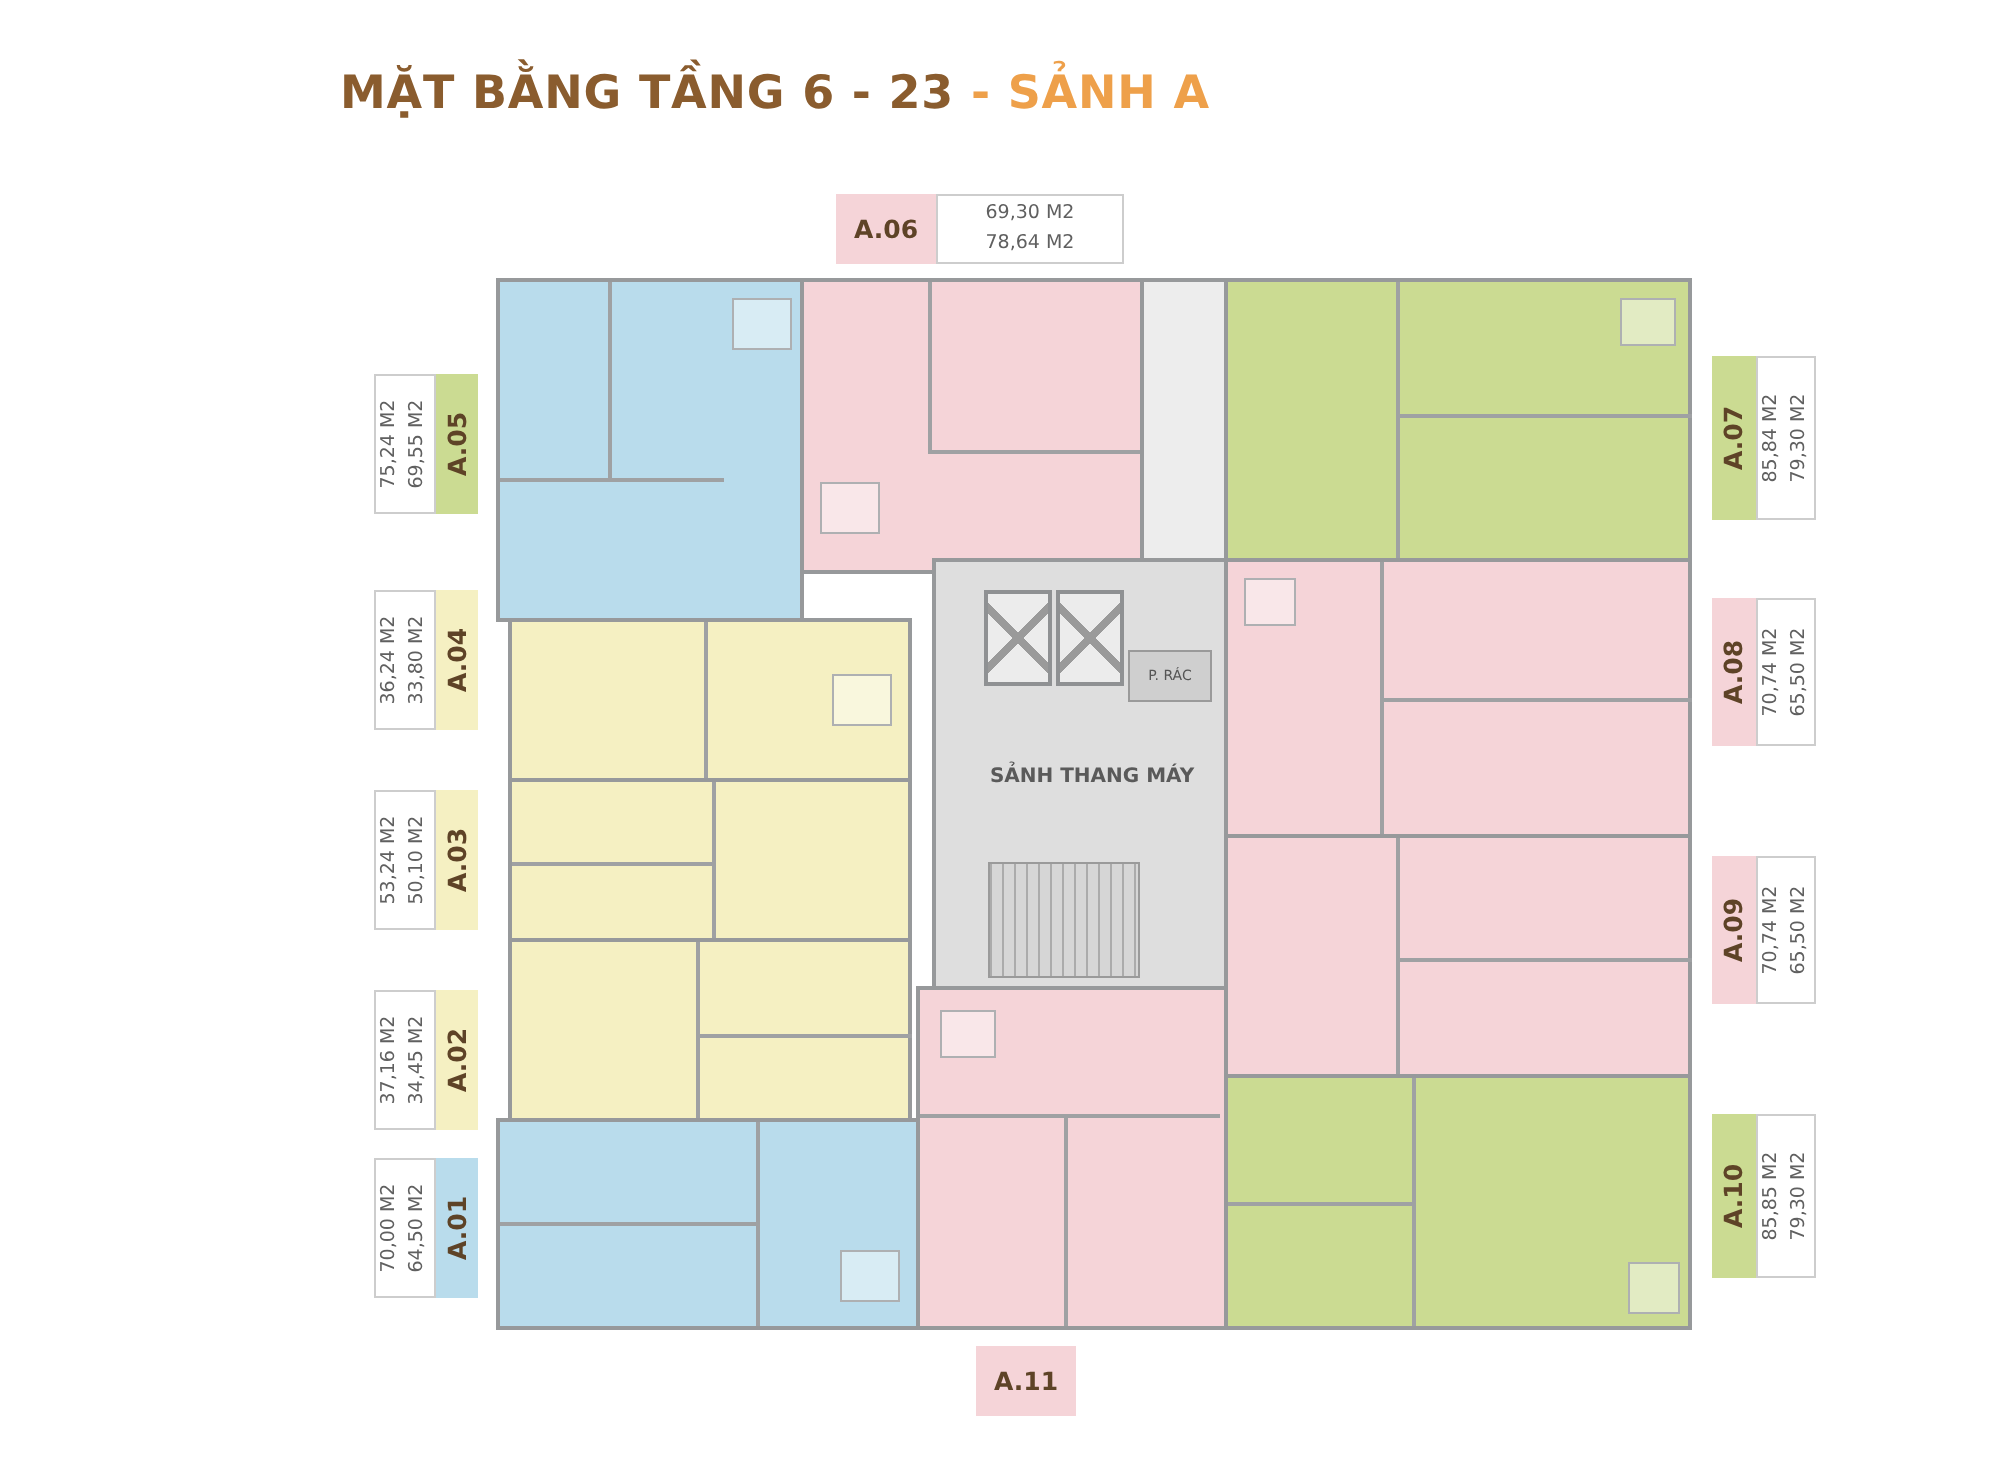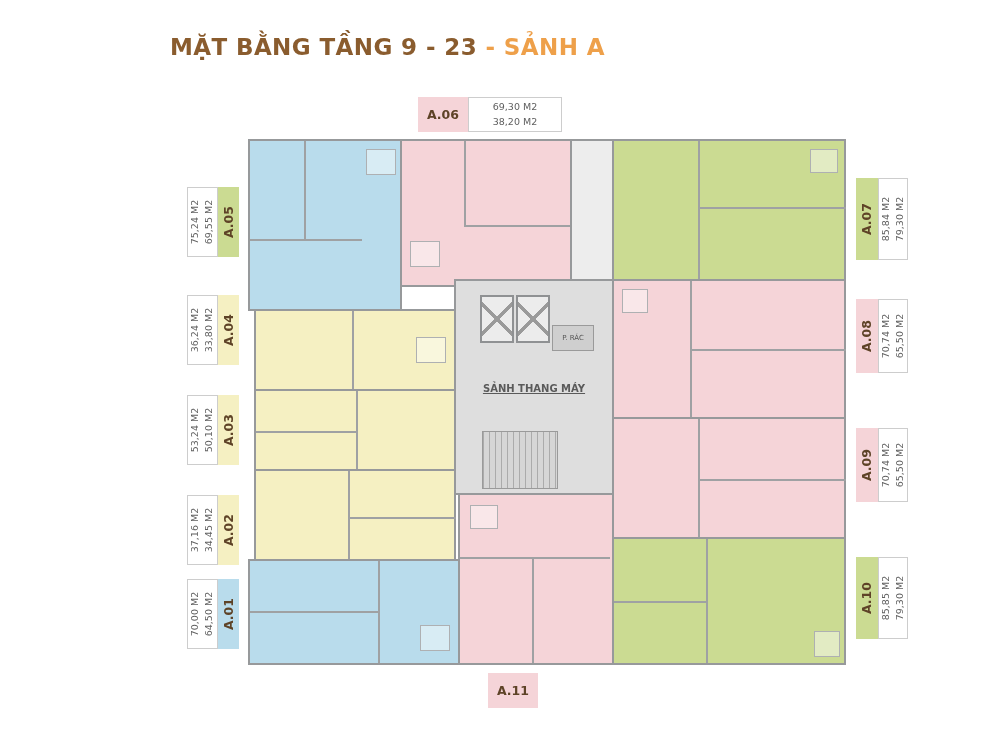--- a/index.html
+++ b/index.html
@@ -13,28 +13,28 @@
   .unit { position:absolute; border:2px solid var(--wall,#97999b); }
   .c-blue   { background:var(--blue,#b9dcec); }
   .c-pink   { background:var(--pink,#f5d4d8); }
   .c-yellow { background:var(--yellow,#f5f0c2); }
   .c-green  { background:var(--green,#cbdb92); }
 
   .iw { position:absolute; background:#9fa1a3; }
   .bx { position:absolute; border:1px solid #aeb0b2; background:rgba(255,255,255,.45); }
 
   .corr { position:absolute; background:#ededed; border:2px solid var(--wall,#97999b); }
-  .core { position:absolute; background:var(--core,#dedede); border:2px solid var(--wall,#97999b); }
+  .core { position:absolute; background:var(--core,#dedede); border:2px solid var(--wall,#97999b);margin-left:12px; }
   .lift { position:absolute; background:#ececec; border:2px solid #8f9193;
           background-image:
             linear-gradient(45deg, transparent 46%, #9a9a9a 46%, #9a9a9a 54%, transparent 54%),
             linear-gradient(-45deg, transparent 46%, #9a9a9a 46%, #9a9a9a 54%, transparent 54%); }
   .trash { position:absolute; background:#cfcfcf; border:1px solid #9a9a9a; font-size:7px; color:#555;
            display:flex; align-items:center; justify-content:center; }
-  .lobby-text { position:absolute; left:0; right:0; top:102px; text-align:center; font-size:10px; font-weight:bold; color:#5a5a5a;text-decoration:underline; }
+  .lobby-text { position:absolute; left:0; right:0; top:102px; text-align:center; font-size:10px; font-weight:bold; color:#5a5a5a; }
   .stairs { position:absolute; border:1px solid #9a9a9a; background:#d6d6d6;
             background-image:repeating-linear-gradient(90deg, #ababab 0 1px, transparent 1px 6px); }
 
   .hlabel { position:absolute; display:flex; }
   .unit-tag { display:flex; align-items:center; justify-content:center; font-weight:bold; font-size:12.5px; color:#5e4327; }
   .t-pink { background:var(--pink,#f5d4d8); }
   .t-green { background:var(--green,#cbdb92); }
   .t-yellow { background:var(--yellow,#f5f0c2); }
   .t-blue { background:var(--blue,#b9dcec); }
   .area-box { background:#fff; border:1px solid #cdcdcd; display:flex; flex-direction:column;
@@ -45,21 +45,21 @@
   .vlabel { position:absolute; }
   .vlabel-inner { position:absolute; left:50%; top:50%; transform:translate(-50%,-50%) rotate(-90deg);
                   display:flex; flex-direction:column; }
   .vlabel-inner .unit-tag { height:24px; width:100%; }
   .vlabel-inner .area-box { flex:1; width:100%; }
 </style>
 </head>
 <body>
 
 <div class="title">
-  <span>MẶT BẰNG TẦNG 9 - 23</span>
+  <span>MẶT BẰNG TẦNG 6 - 23</span>
   <span class="accent">- SẢNH A</span>
 </div>
 
 <div id="plan">
 
   <div class="unit c-blue" style="left:8px;top:6px;width:154px;height:172px;">
     <i class="iw" style="left:54px;top:0;width:2px;height:98px;"></i>
     <i class="iw" style="left:0;top:98px;width:112px;height:2px;"></i>
     <i class="bx" style="left:116px;top:8px;width:30px;height:26px;"></i>
   </div>
@@ -130,21 +130,21 @@
     <i class="iw" style="left:92px;top:0;width:2px;height:124px;"></i>
     <i class="iw" style="left:0;top:62px;width:92px;height:2px;"></i>
     <i class="bx" style="left:200px;top:92px;width:26px;height:26px;"></i>
   </div>
 </div>
 
 <div class="hlabel" style="left:418px;top:97px;justify-content:space-between;">
   <div class="unit-tag t-pink">A.06</div>
   <div class="area-box">
     <div>69,30 M2</div>
-    <div>38,20 M2</div>
+    <div>78,64 M2</div>
   </div>
 </div>
 
 <div class="hlabel" style="left:488px;top:673px;">
   <div class="unit-tag t-pink">A.11</div>
 </div>
 
 <div class="vlabel" style="left:187px;top:187px;width:52px;height:70px;">
   <div class="vlabel-inner" style="width:70px;height:52px;">
     <div class="area-box">

